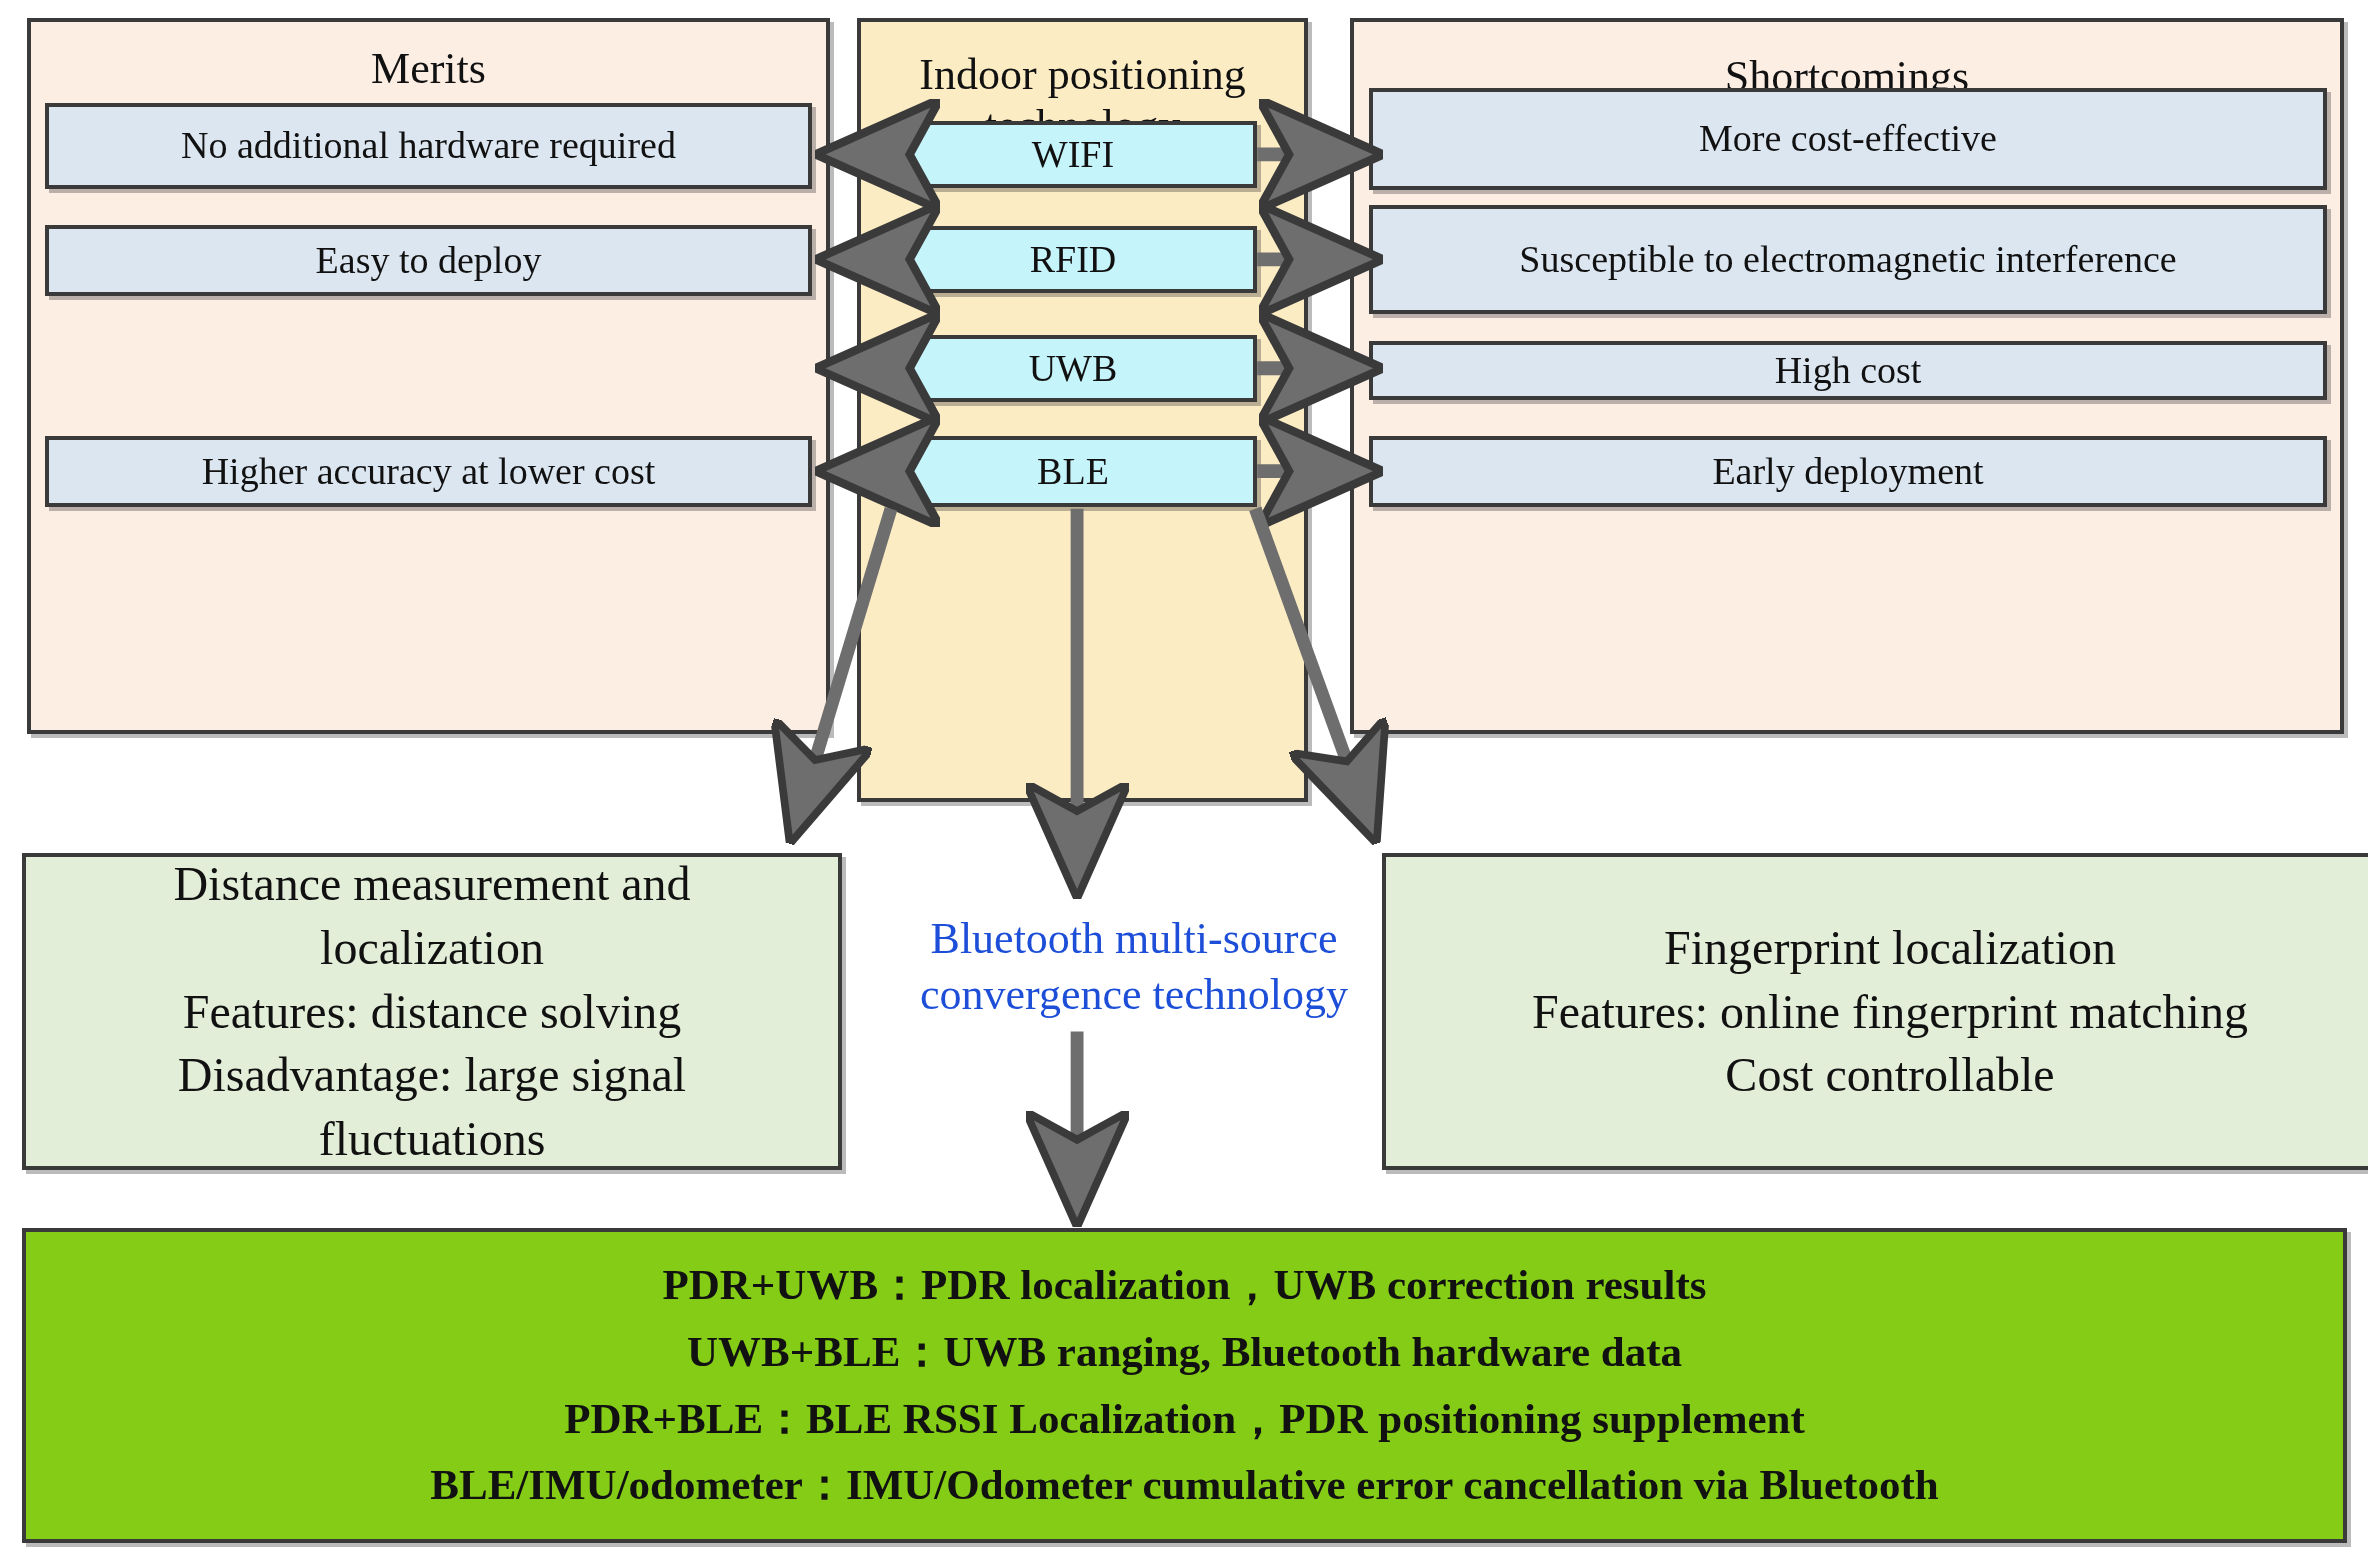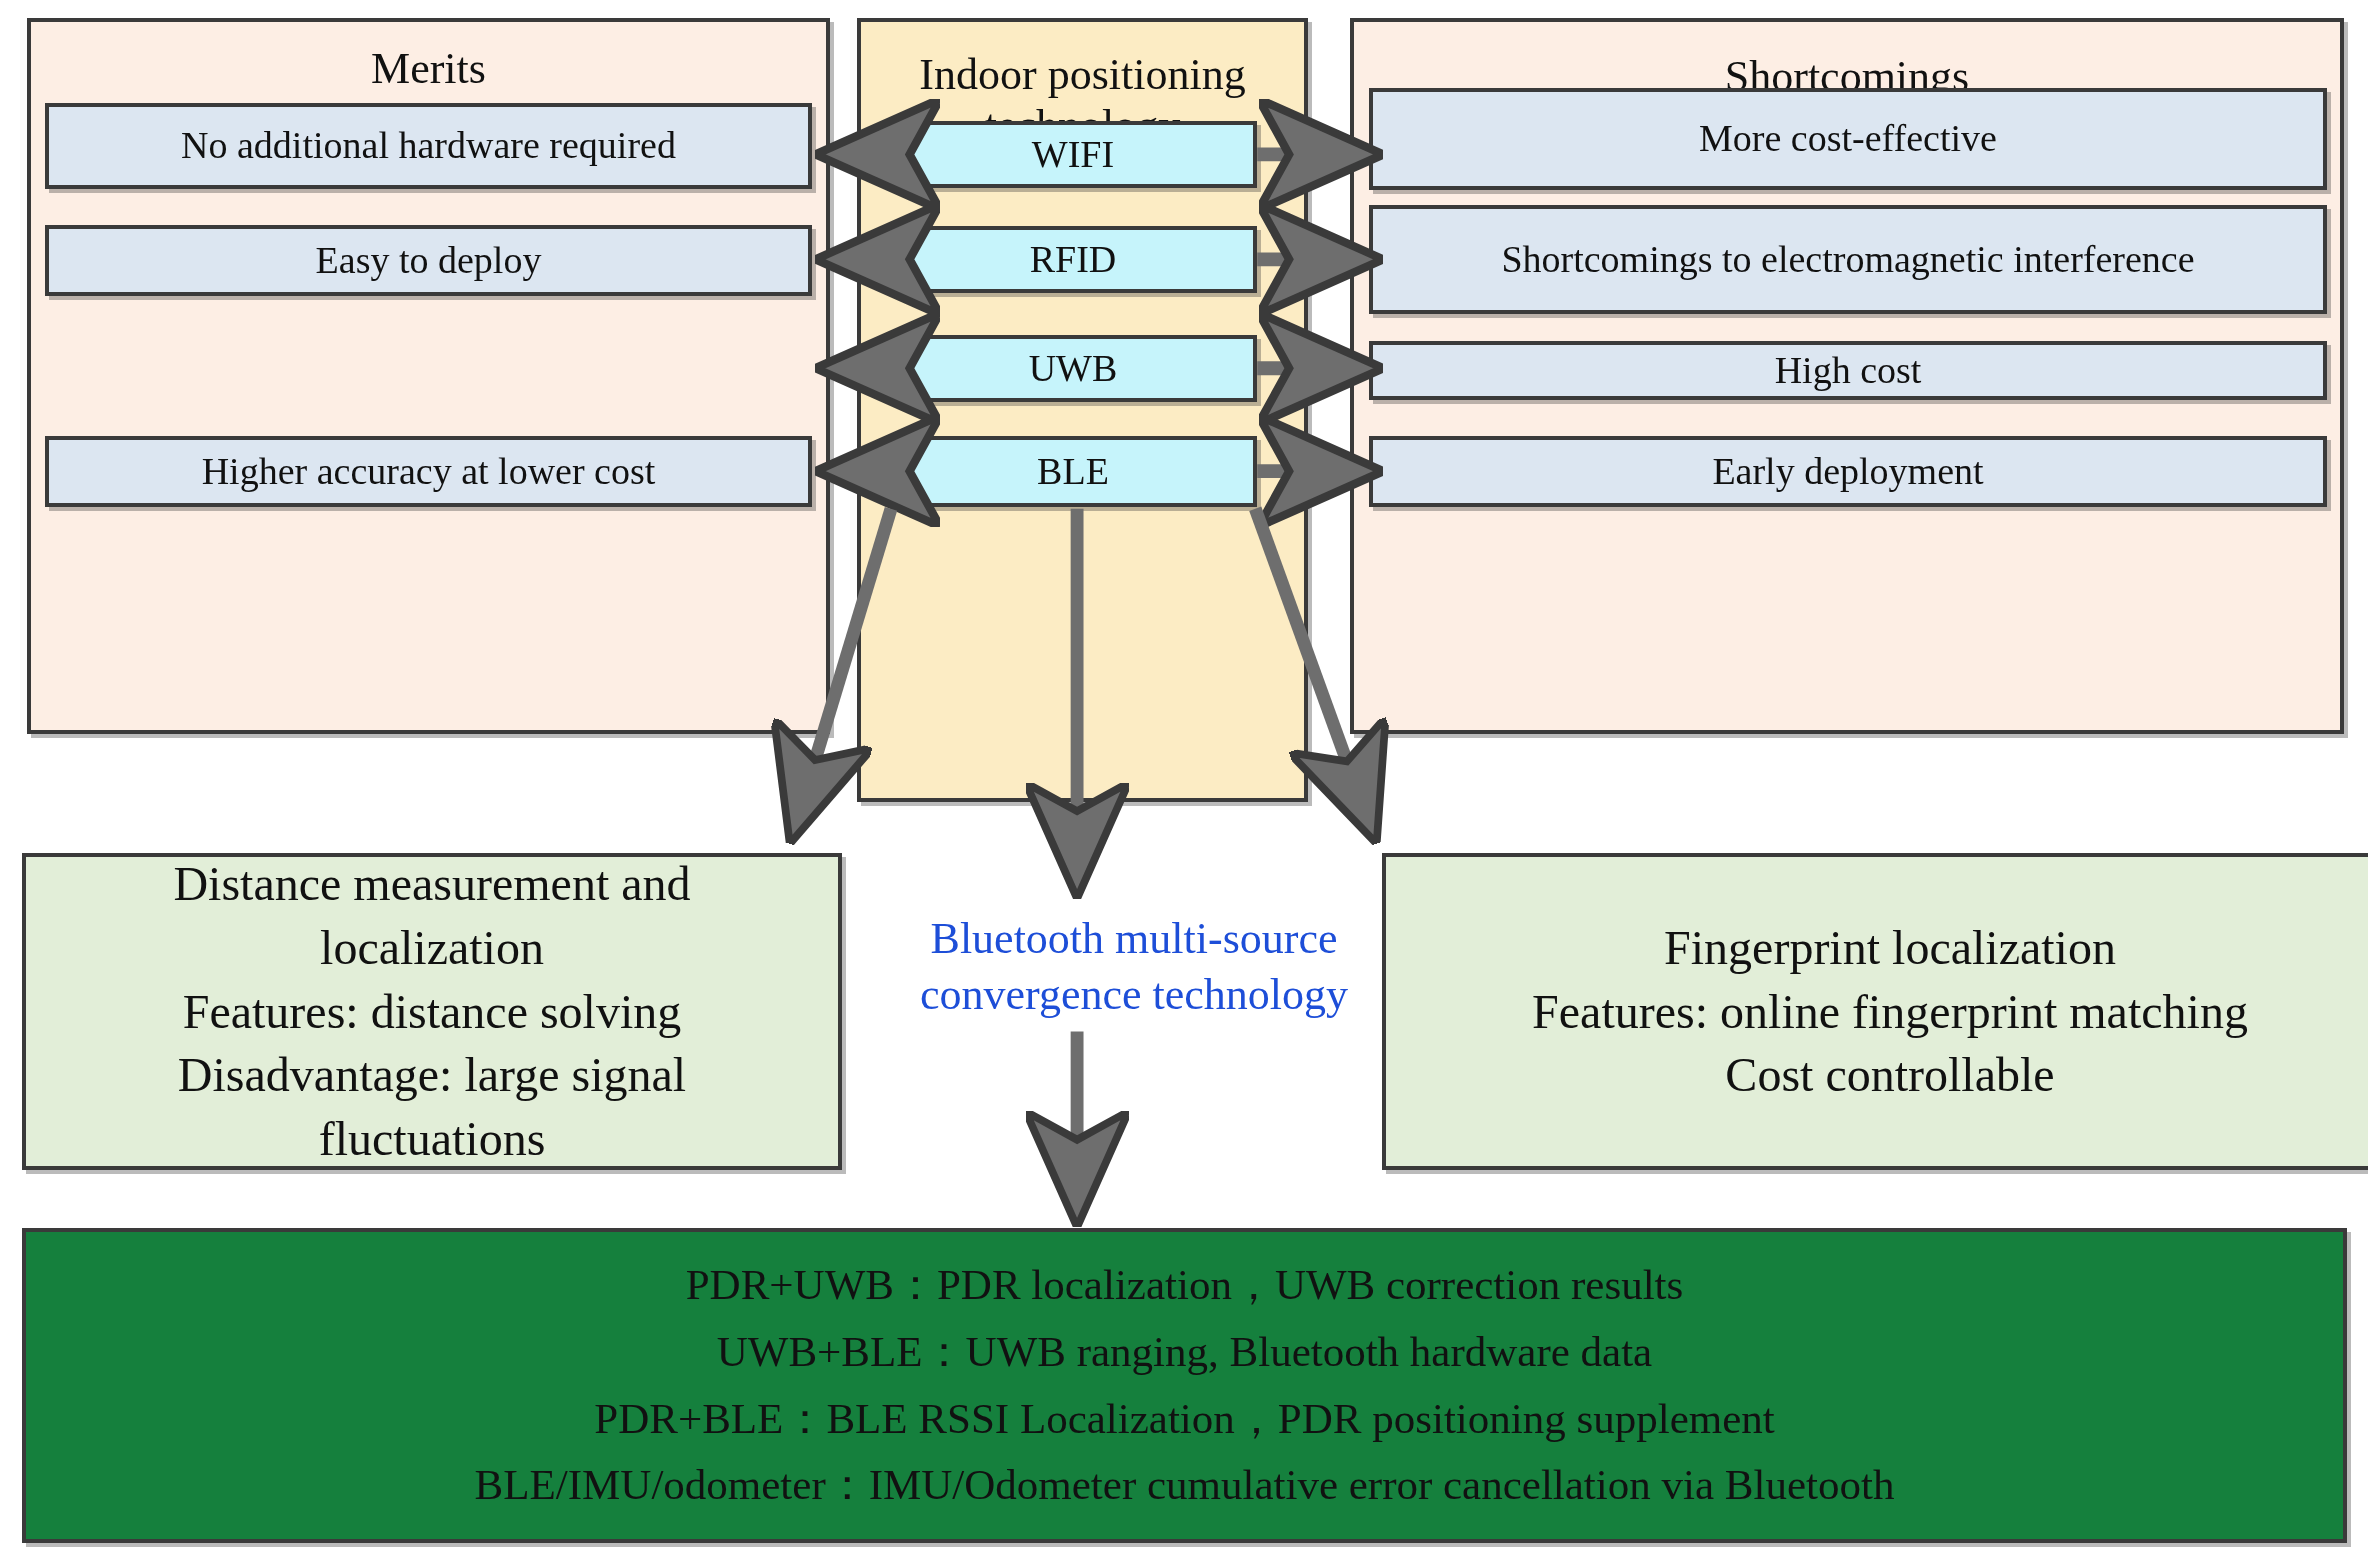--- a/index.html
+++ b/index.html
@@ -53,21 +53,21 @@
     align-items: center;
     justify-content: center;
     text-align: center;
     font-size: 38px;
     line-height: 1.2;
     box-shadow: 4px 4px 0 rgba(60,60,60,0.35);
   }
   .blue  { background: #dce6f1; }
   .cyan  { background: #c6f4fb; }
   .green { background: #e2eed8; }
-  .yellow{ background: #15803d; }
+  .yellow{ background: #84cc16; font-weight: bold; }
 
   .green .inner, .yellow .inner {
     width: 100%;
     text-align: center;
   }
   .green { font-size: 48px; line-height: 1.33; }
   .yellow { font-size: 43px; line-height: 1.55; }
 
   
   #wires {
@@ -123,21 +123,21 @@
   </div>
 
   <div class="abs panel panel-short" style="left:1350px; top:18px; width:994px; height:716px;">
     <div class="col-head" style="top:30px;">Shortcomings</div>
   </div>
 
   <div class="abs ibox blue" style="left:1369px; top:88px; width:958px; height:102px;">
     <span>More cost-effective</span>
   </div>
   <div class="abs ibox blue" style="left:1369px; top:205px; width:958px; height:109px;">
-    <span>Shortcomings to electromagnetic interference</span>
+    <span>Susceptible to electromagnetic interference</span>
   </div>
   <div class="abs ibox blue" style="left:1369px; top:341px; width:958px; height:59px;">
     <span>High cost</span>
   </div>
   <div class="abs ibox blue" style="left:1369px; top:436px; width:958px; height:71px;">
     <span>Early deployment</span>
   </div>
 
   <div class="abs ibox green" style="left:22px; top:853px; width:820px; height:317px; padding:10px 18px;">
     <div class="inner">

